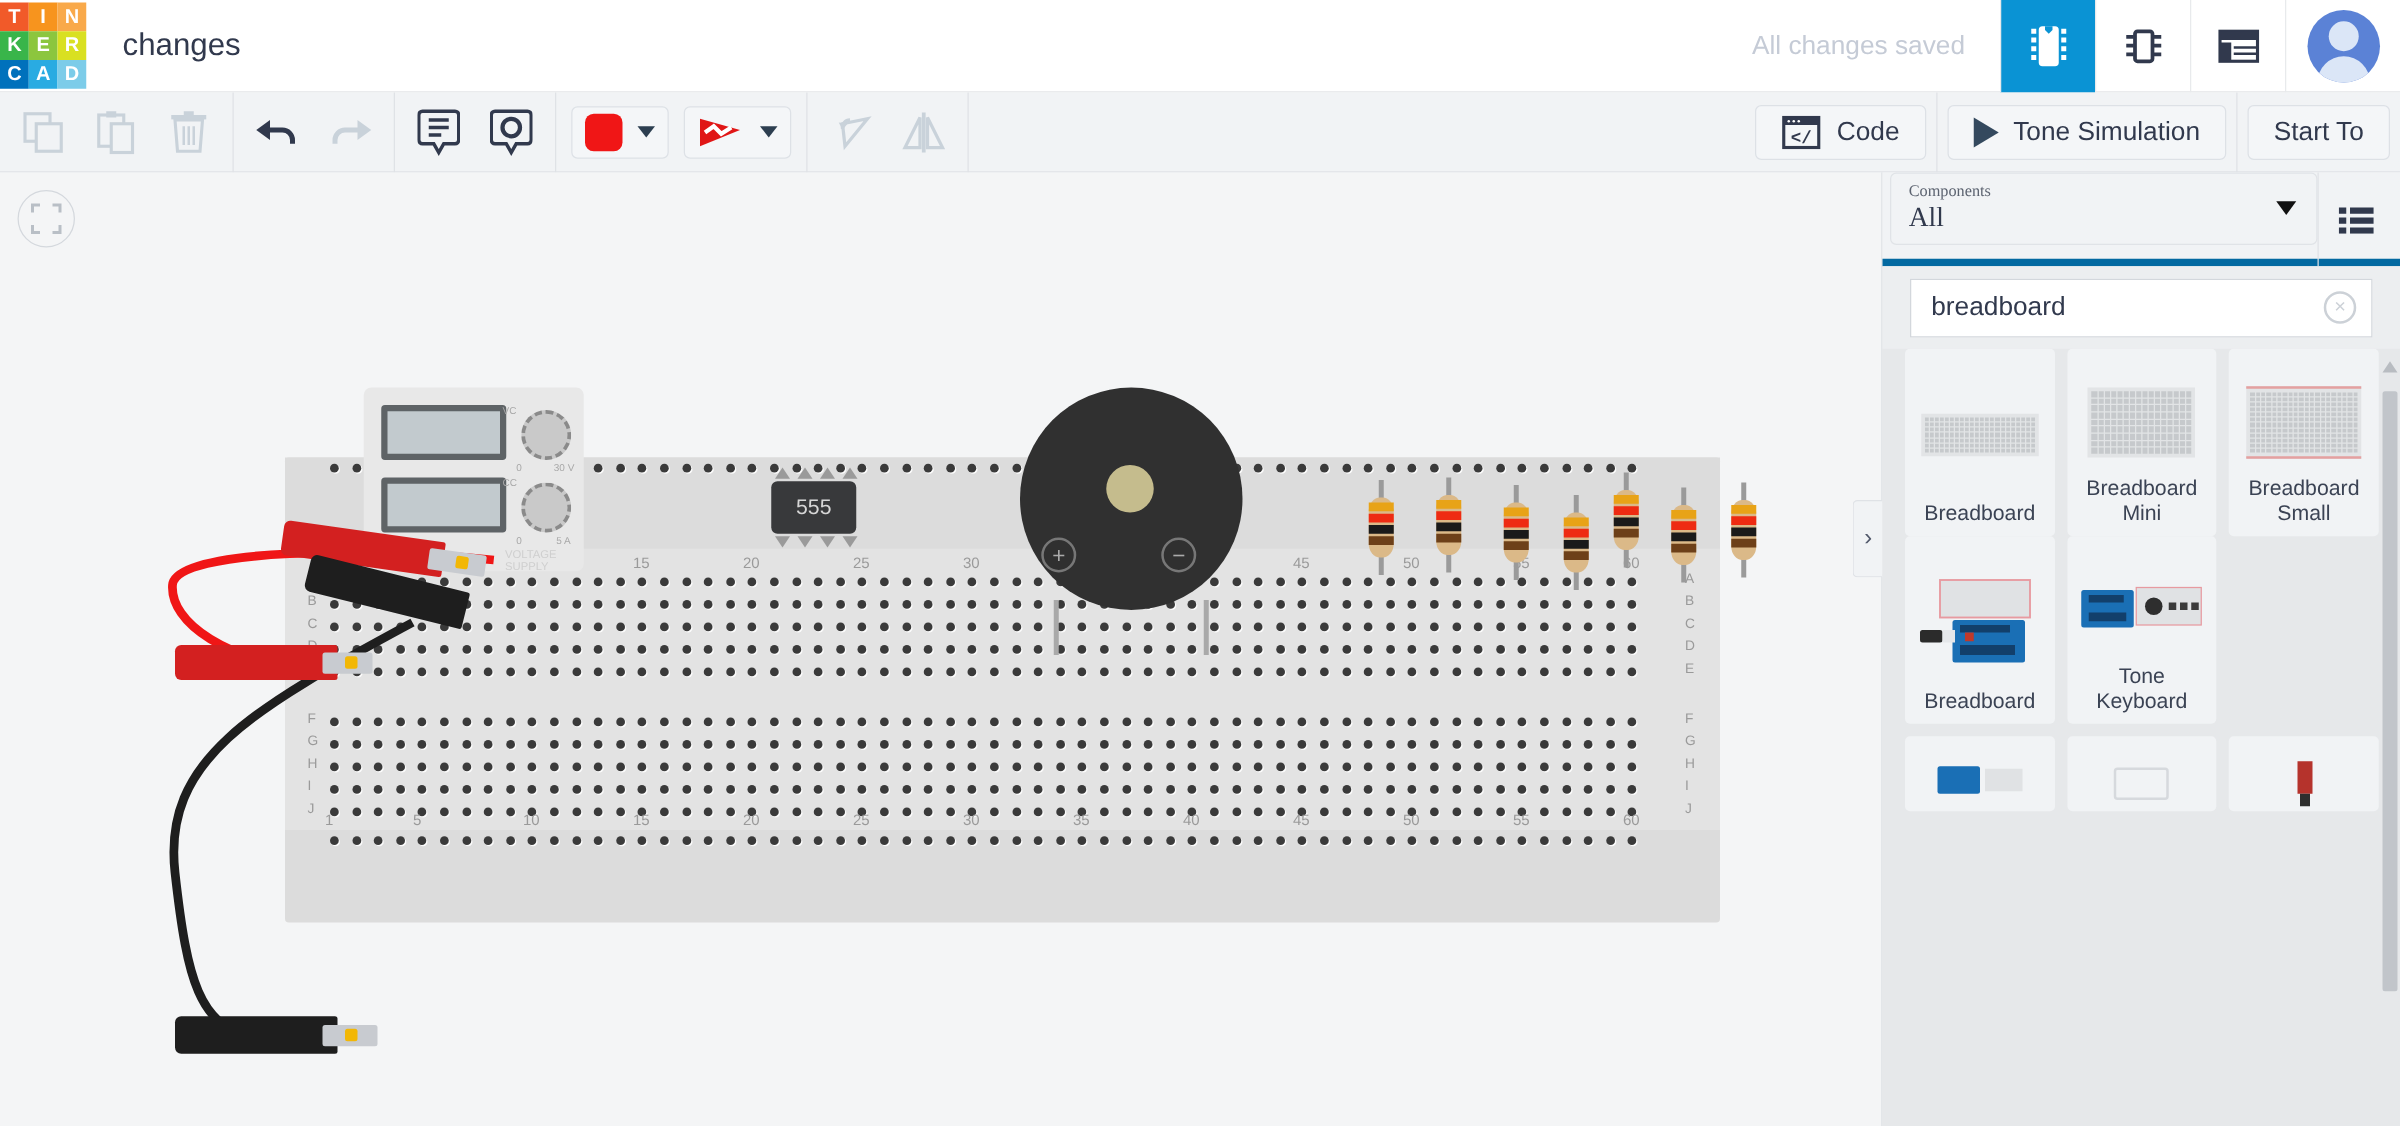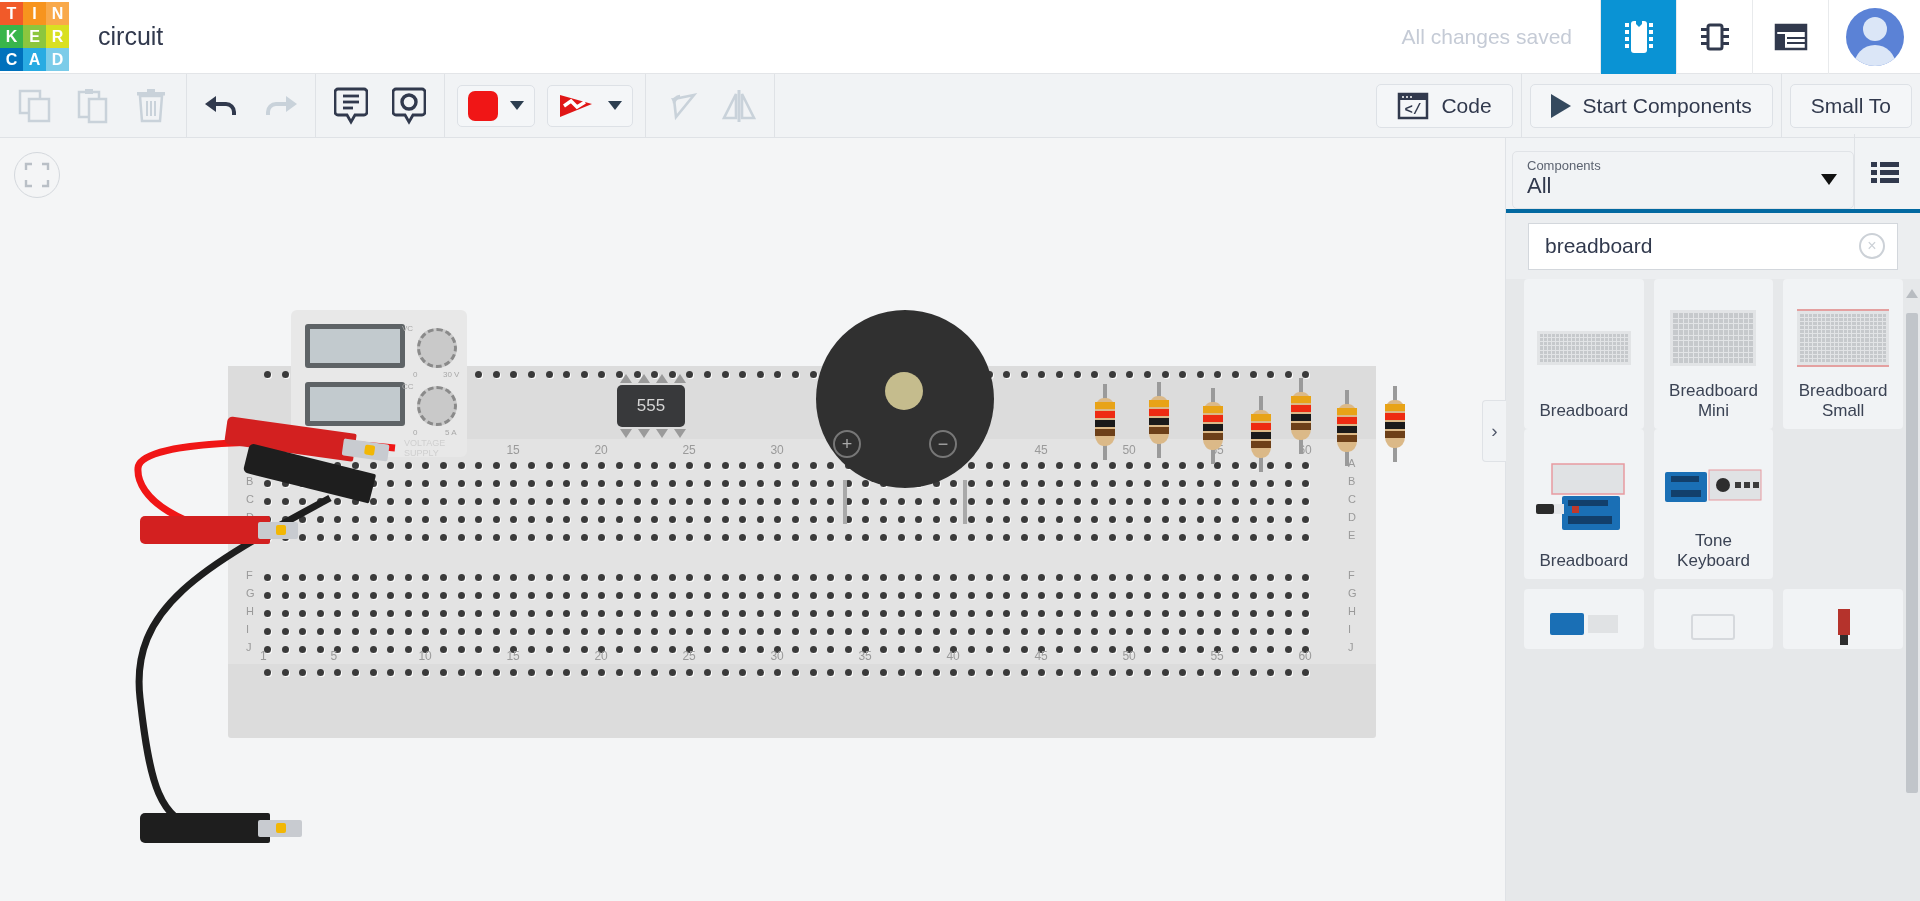--- a/index.html
+++ b/index.html
@@ -111,22 +111,22 @@
   .res-body { position: absolute; left: 3px; top: 14px; width: 20px; height: 48px;
               background: #dbb988; border-radius: 9px/11px; }
   .res-band { position: absolute; left: 3px; width: 20px; height: 7px; }
 
   .clip { position: absolute; }
   .clip-body { position: absolute; border-radius: 4px; }
 
   
   .panel { position: absolute; top: 138px; left: 1505px; width: 415px; height: 763px;
            background: #eceef0; border-left: 1px solid #dfe2e6; }
-  .panel-top { height: 75px; display: flex; align-items: flex-end; padding: 0 6px;
-               border-bottom: 4px solid #0369a1; background: #f1f3f5; }
+  .panel-top { height: 75px; display: flex; align-items: flex-start; padding: 0 6px;
+               border-bottom: 6px solid #0369a1; background: #f1f3f5; font-family: Liberation Serif, serif; }
   .dropdown { flex: 1; height: 58px; background: #f1f3f5; border: 1px solid #e0e3e7;
               border-radius: 5px; padding: 6px 14px; position: relative; cursor: pointer; }
   .dd-label { font-size: 13px; color: #5c6370; }
   .dd-value { font-size: 22px; color: #31394d; line-height: 26px; }
   .dd-caret { position: absolute; right: 16px; top: 22px; width: 0; height: 0;
               border-left: 8px solid transparent; border-right: 8px solid transparent;
               border-top: 11px solid #111; }
   .list-icon-btn { width: 60px; height: 75px; display: flex; align-items: center;
                    justify-content: center; border-left: 1px solid #dfe2e6; }
   .search-wrap { height: 66px; display: flex; align-items: center;
@@ -171,21 +171,21 @@
     <span style="background: rgb(241, 90, 41);">T</span>
     <span style="background: rgb(247, 148, 30);">I</span>
     <span style="background: rgb(249, 169, 74);">N</span>
     <span style="background: rgb(57, 181, 74);">K</span>
     <span style="background: rgb(140, 198, 62);">E</span>
     <span style="background: rgb(217, 224, 33);">R</span>
     <span style="background: rgb(0, 113, 188);">C</span>
     <span style="background: rgb(41, 171, 226);">A</span>
     <span style="background: rgb(124, 204, 233);">D</span>
   </div>
-  <div class="doc-title">circuit</div>
+  <div class="doc-title">changes</div>
   <div class="header-spacer"></div>
   <div class="save-status">All changes saved</div>
 
   <div class="hdr-btn active">
     <svg width="34" height="38" viewBox="0 0 34 38">
       <rect x="9" y="3" width="16" height="32" rx="3" fill="#ffffff"></rect>
       <path d="M14 3 h6 v3 l-3 3 l-3 -3 z" fill="#0a93d4"></path>
       <g fill="#ffffff">
         <rect x="3" y="5" width="4" height="4"></rect>
           <rect x="3" y="12" width="4" height="4"></rect>
@@ -330,25 +330,25 @@
         <circle cx="6" cy="5" r="1" fill="#fff"></circle>
           <circle cx="10" cy="5" r="1" fill="#fff"></circle>
         <circle cx="14" cy="5" r="1" fill="#fff"></circle>
         <text x="16" y="22" font-size="14" fill="#31394d" text-anchor="middle" font-family="Liberation Mono, monospace" font-weight="bold">&lt;/</text>
       </svg>
       <span>Code</span>
     </div>
     <div class="tb-sep"></div>
     <div class="tb-button">
       <span class="play-tri"></span>
-      <span>Start Components</span>
+      <span>Tone Simulation</span>
     </div>
     <div class="tb-sep"></div>
     <div class="tb-button">
-      <span>Small To</span>
+      <span>Start To</span>
     </div>
   </div>
 </div>
 
 <div class="canvas">
   <div class="fit-btn">
     <svg width="26" height="26" viewBox="0 0 26 26">
       <g fill="none" stroke="#b9bfc6" stroke-width="2.4">
         <path d="M2 8 V2 H8"></path>
           <path d="M18 2 H24 V8"></path>

